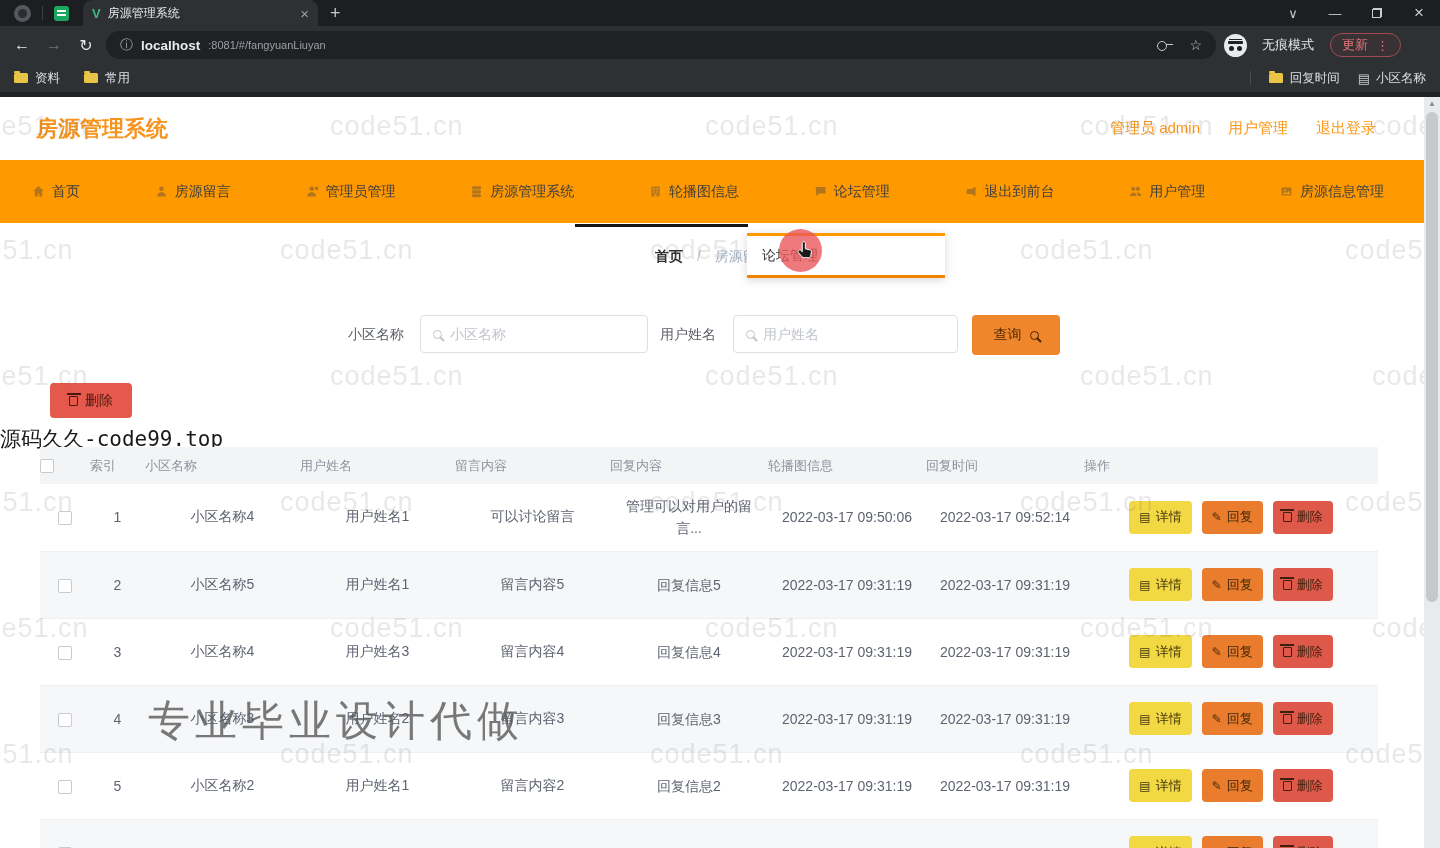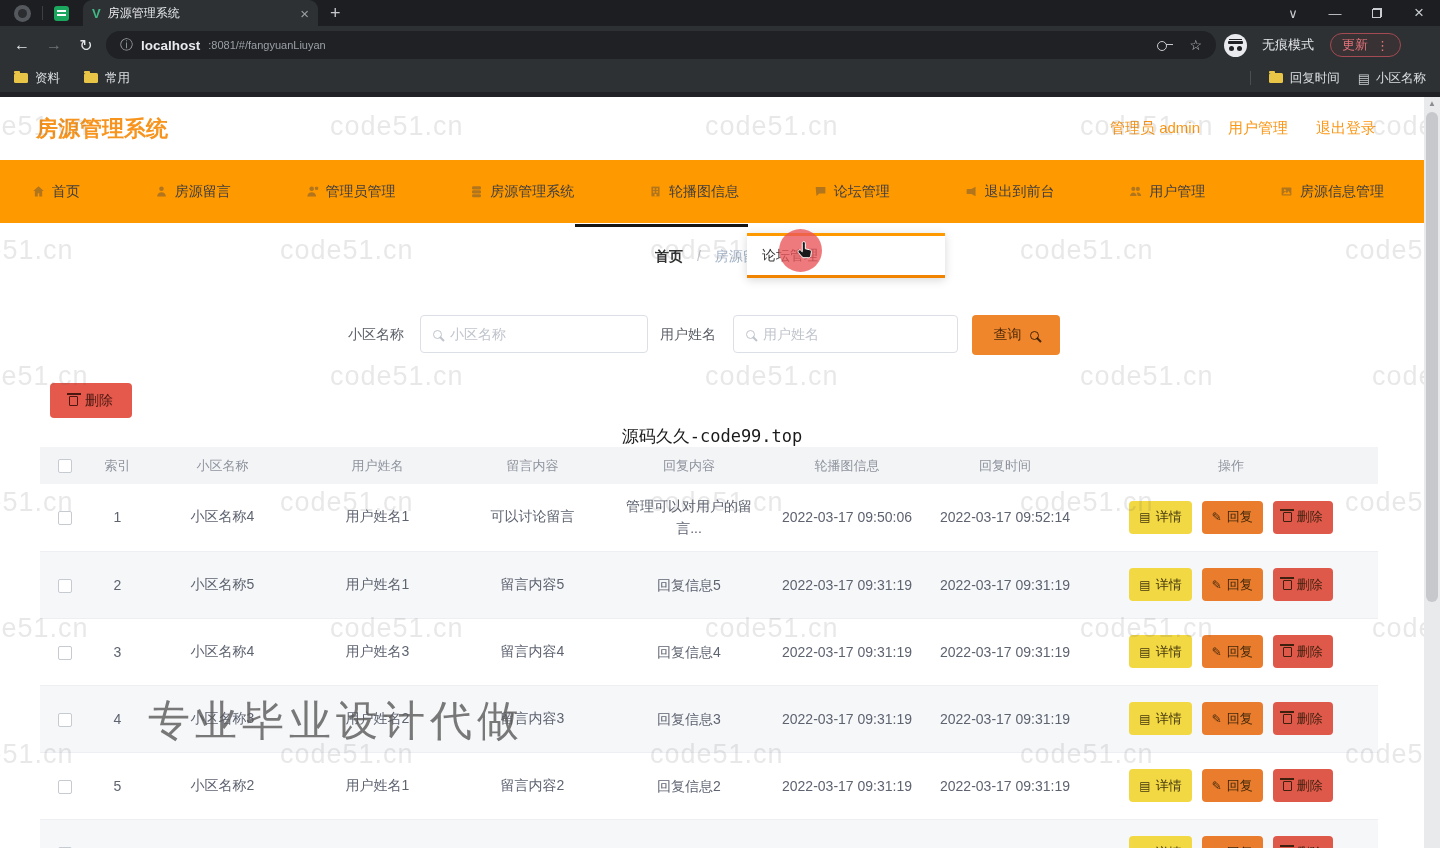--- a/index.html
+++ b/index.html
@@ -83,26 +83,26 @@
   .input-box input{border:none;outline:none;flex:1;font-size:14px;color:#606266;font-family:inherit;background:transparent}
   .input-box input::placeholder{color:#C0C4CC}
   .mag{width:9px;height:9px;border:1.5px solid currentColor;border-radius:50%;position:relative;flex:none}
   .mag::after{content:"";position:absolute;width:6px;height:1.6px;background:currentColor;bottom:-2px;right:-4px;transform:rotate(45deg)}
   .search-btn{position:absolute;left:972px;top:0;width:88px;height:40px;background:#F0862B;border:none;border-radius:4px;font-size:14px;color:rgba(45,22,0,.85);display:flex;align-items:center;justify-content:center;gap:8px;font-family:inherit}
 
   .del-btn{position:absolute;left:50px;top:286px;width:82px;height:35px;background:#E4594B;border:none;border-radius:4px;color:rgba(40,10,5,.82);font-size:14px;display:flex;align-items:center;justify-content:center;gap:7px;z-index:10;font-family:inherit}
   .tico{display:inline-block;width:9px;height:10px;border:1.5px solid currentColor;border-radius:1px;position:relative;flex:none}
   .tico::before{content:"";position:absolute;left:-3.5px;top:-4px;width:14px;height:2px;background:currentColor}
 
-  .site-mark{position:absolute;top:328px;left:0;width:1424px;text-align:center;font-family:"DejaVu Sans Mono","Liberation Mono",monospace;font-size:17px;color:#1A1A1A;z-index:10}
+  .site-mark{position:absolute;top:328px;left:0;width:1424px;font-family:"DejaVu Sans Mono","Liberation Mono",monospace;font-size:21px;color:#1A1A1A;z-index:10}
 
   .table-wrap{position:absolute;top:350px;left:40px;width:1338px;z-index:10}
   table{border-collapse:collapse;table-layout:fixed;width:1338px;font-size:14px;color:#5E6370}
   thead tr{height:37px;background:#F3F4F6}
-  thead th{font-weight:normal;color:#8D929C;font-size:13px;text-align:center}
+  thead th{font-weight:normal;color:#8D929C;font-size:13px;text-align:left}
   tbody tr{height:67px;background:#fff}
   tbody tr:nth-child(even){background:#F6F7F9}
   tbody td{text-align:center;padding:0 4px;border-bottom:1px solid #EDEFF2}
   .timecell{word-break:break-all;line-height:22px;padding:0 5px}
   .wrapcell{line-height:22px;padding:0 13px}
   .cb{display:inline-block;width:14px;height:14px;border:1px solid #C6CAD1;border-radius:2px;background:#fff;vertical-align:middle}
   .btn{display:inline-flex;align-items:center;justify-content:center;gap:5px;height:33px;padding:0 10px;border:none;border-radius:4px;font-size:13px;margin:0 5px;color:rgba(33,22,4,.85);font-family:inherit;vertical-align:middle}
   .btn .bic{font-size:12px;line-height:1}
   .btn-detail{background:#F2D843}
   .btn-reply{background:#EA7D2D}

